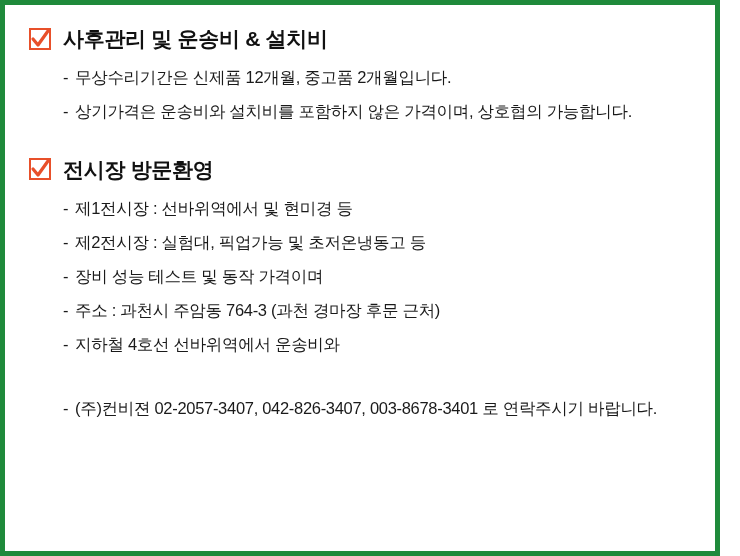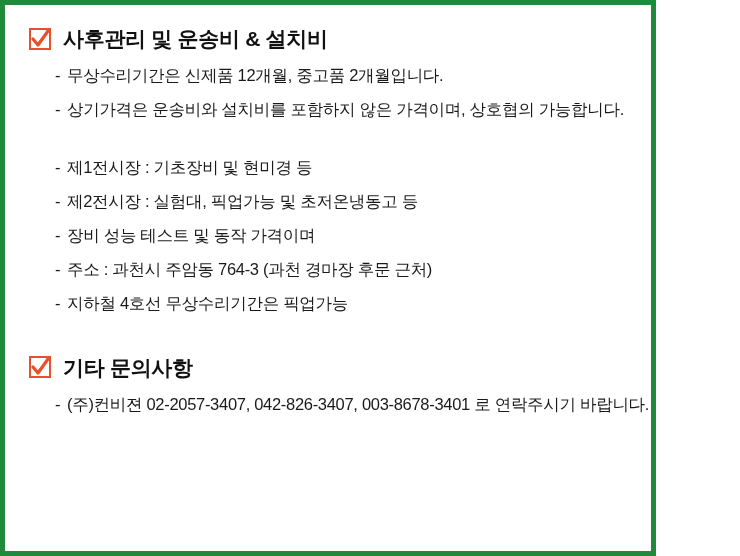--- a/index.html
+++ b/index.html
@@ -8,21 +8,21 @@
   }
   body {
     width: 740px;
     height: 556px;
     background: #ffffff;
     font-family: "Liberation Sans", sans-serif;
     overflow: hidden;
   }
   .page {
     box-sizing: border-box;
-    width: 656px;
+    width: 720px;
     height: 556px;
     border: 5px solid #1f8a3b;
     background: #ffffff;
     padding: 22px 24px 10px 24px;
   }
   .section {
     margin-bottom: 6px;
   }
   .section-head {
     display: flex;
@@ -38,21 +38,21 @@
   }
   .section-title {
     font-size: 21px;
     font-weight: bold;
     color: #111111;
     letter-spacing: -0.3px;
     line-height: 1.1;
   }
   .bullets {
     list-style: none;
-    margin: 8px;
+    margin: 16px;
     padding: 0 0 0 18px;
   }
   .bullets li {
     font-size: 16.5px;
     color: #1a1a1a;
     line-height: 1.45;
     margin-bottom: 10px;
     letter-spacing: -0.3px;
     white-space: nowrap;
   }
@@ -76,35 +76,35 @@
       </svg>
       <div class="section-title">사후관리 및 운송비 &amp; 설치비</div>
     </div>
     <ul class="bullets">
       <li><span class="dash">-</span><span>무상수리기간은 신제품 12개월, 중고품 2개월입니다.</span></li>
       <li><span class="dash">-</span><span>상기가격은 운송비와 설치비를 포함하지 않은 가격이며, 상호협의 가능합니다.</span></li>
     </ul>
   </div>
 
   <div class="section gap-top-1">
-    <ul class="bullets">
-      <li><span class="dash">-</span><span>제1전시장 : 기초장비 및 현미경 등</span></li>
-      <li><span class="dash">-</span><span>제2전시장 : 실험대, 픽업가능 및 초저온냉동고 등</span></li>
-      <li><span class="dash">-</span><span>장비 성능 테스트 및 동작 가격이며</span></li>
-      <li><span class="dash">-</span><span>주소 : 과천시 주암동 764-3 (과천 경마장 후문 근처)</span></li>
-      <li><span class="dash">-</span><span>지하철 4호선 무상수리기간은 픽업가능</span></li>
-    </ul>
-  </div>
-
-  <div class="section gap-top-2">
     <div class="section-head">
       <svg class="check-icon" viewBox="0 0 22 22">
         <rect x="1" y="1" width="20" height="20" fill="none" stroke="#e8502a" stroke-width="2"></rect>
         <path d="M4 11 L9 17 L19 3" fill="none" stroke="#e8502a" stroke-width="3.2" stroke-linecap="round" stroke-linejoin="round"></path>
       </svg>
-      <div class="section-title">기타 문의사항</div>
+      <div class="section-title">전시장 방문환영</div>
     </div>
+    <ul class="bullets">
+      <li><span class="dash">-</span><span>제1전시장 : 선바위역에서 및 현미경 등</span></li>
+      <li><span class="dash">-</span><span>제2전시장 : 실험대, 픽업가능 및 초저온냉동고 등</span></li>
+      <li><span class="dash">-</span><span>장비 성능 테스트 및 동작 가격이며</span></li>
+      <li><span class="dash">-</span><span>주소 : 과천시 주암동 764-3 (과천 경마장 후문 근처)</span></li>
+      <li><span class="dash">-</span><span>지하철 4호선 선바위역에서 운송비와</span></li>
+    </ul>
+  </div>
+
+  <div class="section gap-top-2">
     <ul class="bullets">
       <li><span class="dash">-</span><span>(주)컨비젼 02-2057-3407, 042-826-3407, 003-8678-3401 로 연락주시기 바랍니다.</span></li>
     </ul>
   </div>
 
 </div>
 
 </body></html>

